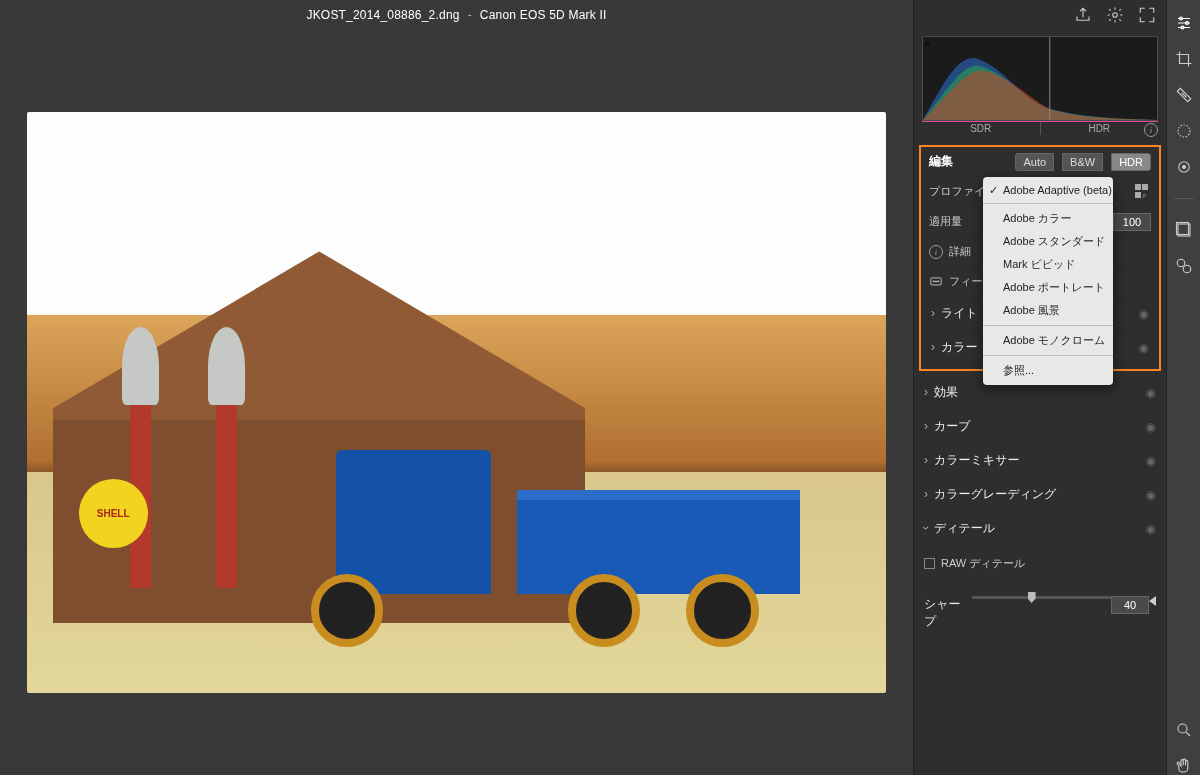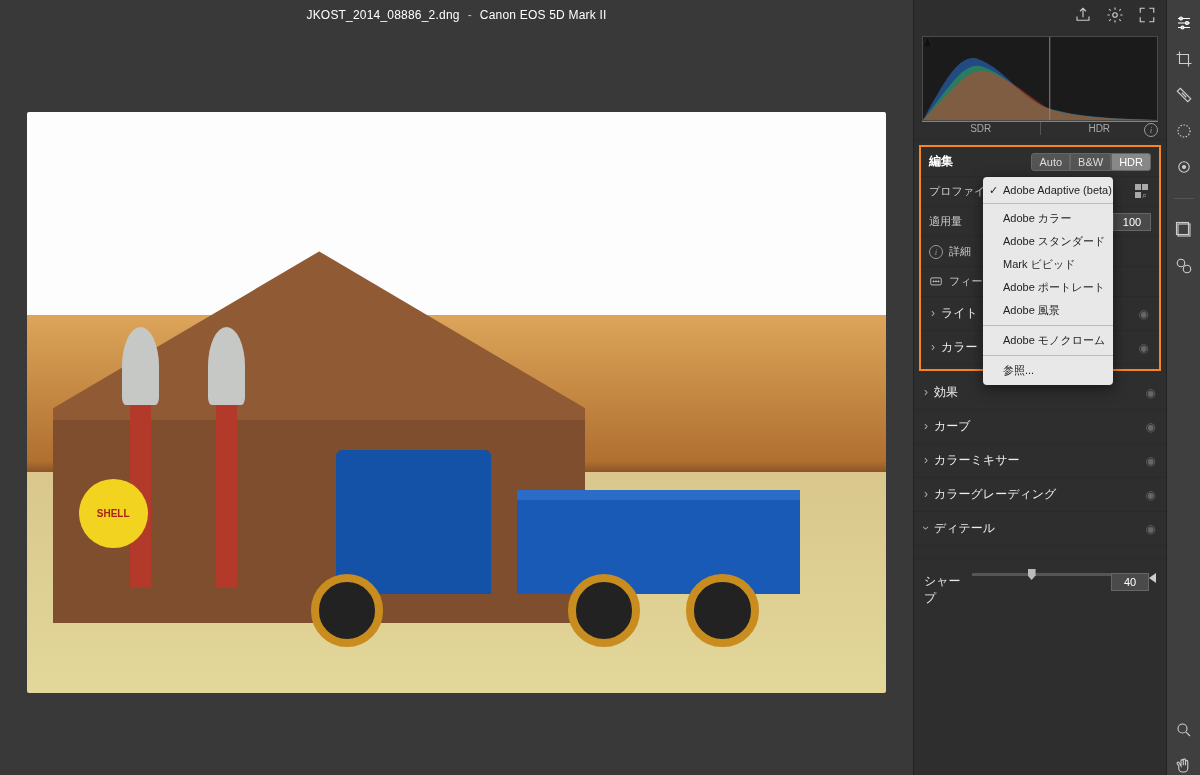--- a/index.html
+++ b/index.html
@@ -55,21 +55,21 @@
   .clip-left,.clip-right{position:absolute;top:2px;width:9px;height:9px;}
   .clip-left{left:4px;fill:#2a6cc7;}
   .clip-right{right:4px;fill:#111;}
   .hdrline{height:14px;display:flex;font-size:10px;color:#aaa;border-top:1px solid #ec4899;}
   .hdrline div{flex:1;text-align:center;border-right:1px solid #555;line-height:14px;}
   .hdrline div:last-child{border-right:none;}
   .meta{display:flex;justify-content:space-between;padding:4px 8px;font-size:11px;color:#ccc;border-bottom:1px solid #2a2a2a;}
   .highlight{border:2px solid var(--accent);margin:5px;padding-bottom:4px;}
   .section-row{display:flex;align-items:center;justify-content:space-between;height:30px;padding:0 8px;border-bottom:1px solid #2a2a2a;}
   .section-row .label{font-weight:bold;font-size:12px;color:#fff;}
-  .pills{display:flex;gap:0;}
+  .pills{display:flex;gap:8px;}
   .pill{padding:2px 7px;font-size:11px;background:#555;color:#ddd;border:1px solid #666;cursor:pointer;}
   .pill:first-child{border-radius:3px 0 0 3px;}
   .pill:last-child{border-radius:0 3px 3px 0;}
   .pill.active{background:#888;color:#fff;}
   .row{display:flex;align-items:center;justify-content:space-between;height:30px;padding:0 8px;border-bottom:1px solid #2a2a2a;font-size:11px;color:#ccc;position:relative;}
   .row .icon-left{display:flex;align-items:center;gap:6px;}
   .numbox{width:38px;height:18px;background:#4a4a4a;border:1px solid #666;color:#fff;text-align:center;line-height:16px;font-size:11px;}
   .browse-icon{width:16px;height:16px;display:flex;flex-wrap:wrap;gap:1px;}
   .browse-icon span{width:6px;height:6px;background:#aaa;}
   .browse-icon span:last-child{background:transparent;}
@@ -247,20 +247,24 @@
     <div class="accordion">
       <span><span class="chev">›</span><span>カラーグレーディング</span></span>
       <span class="eye">◉</span>
     </div>
     <div class="accordion open">
       <span><span class="chev">›</span><span>ディテール</span></span>
       <span class="eye">◉</span>
     </div>
 
     <div class="sub">
+      <div class="check">
+          <span class="box"></span>
+          <span>RAW ディテール</span>
+        </div>
     </div>
 
     <div class="slider-row">
       <span style="width:48px;">シャープ</span>
       <div class="track"></div>
       <span class="numbox">40</span>
       <span class="tri"></span>
     </div>
   </div>
 

